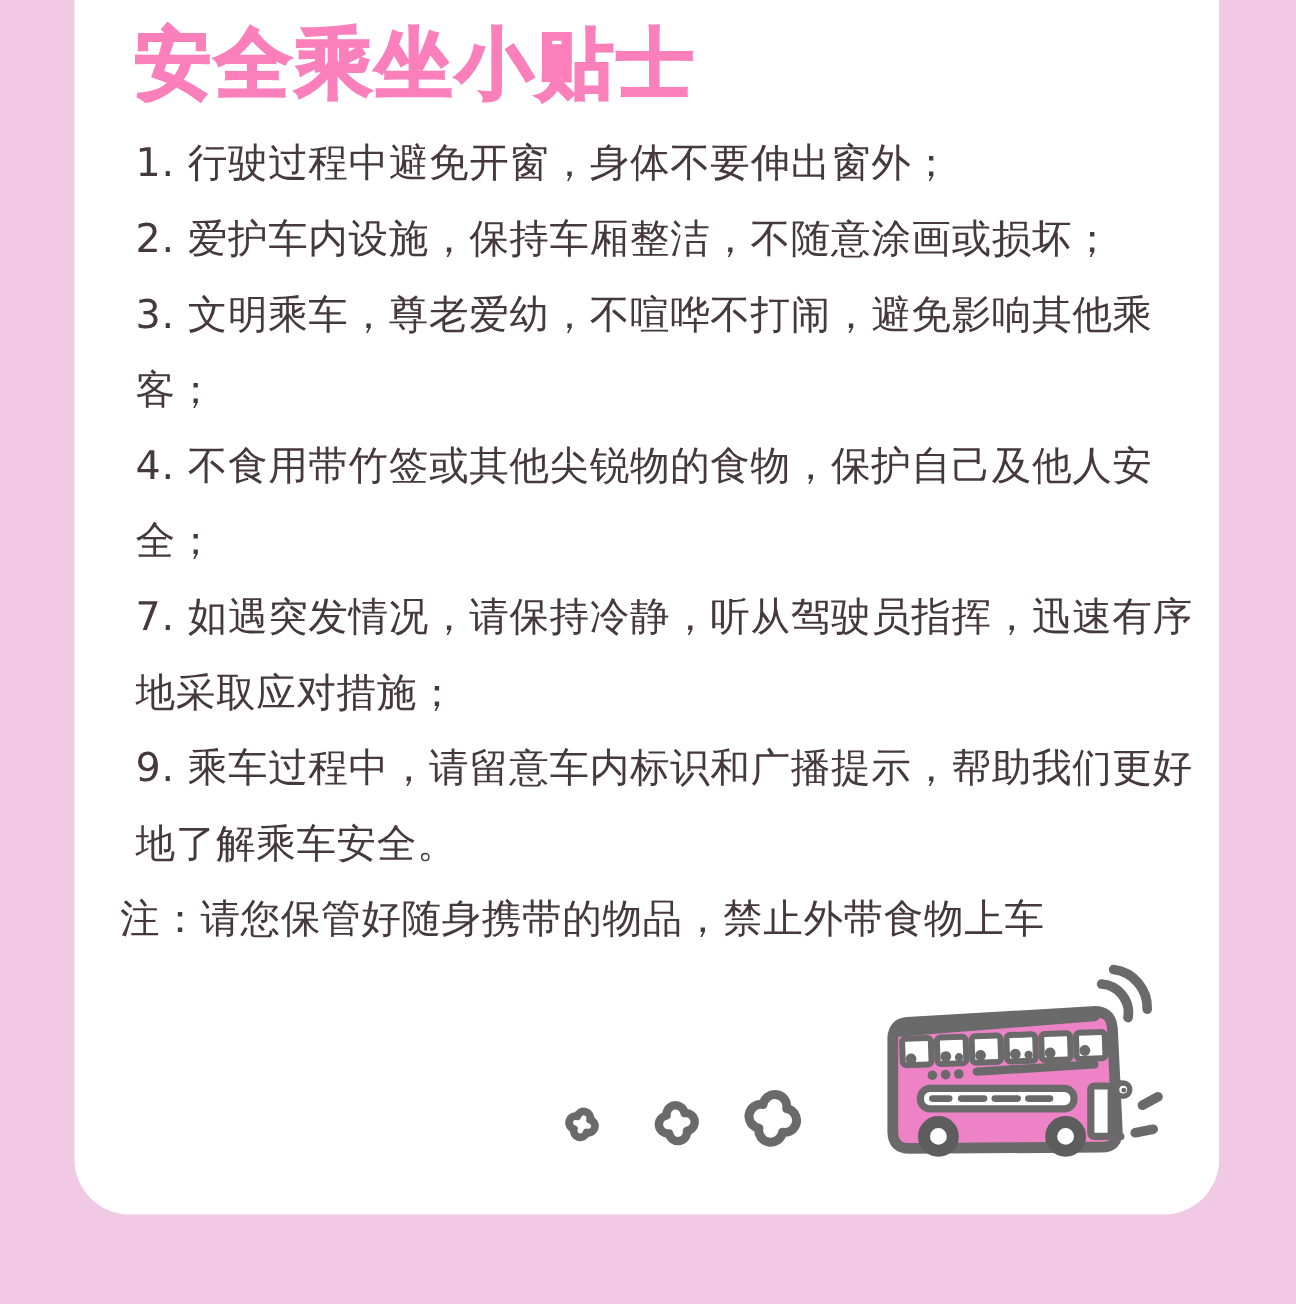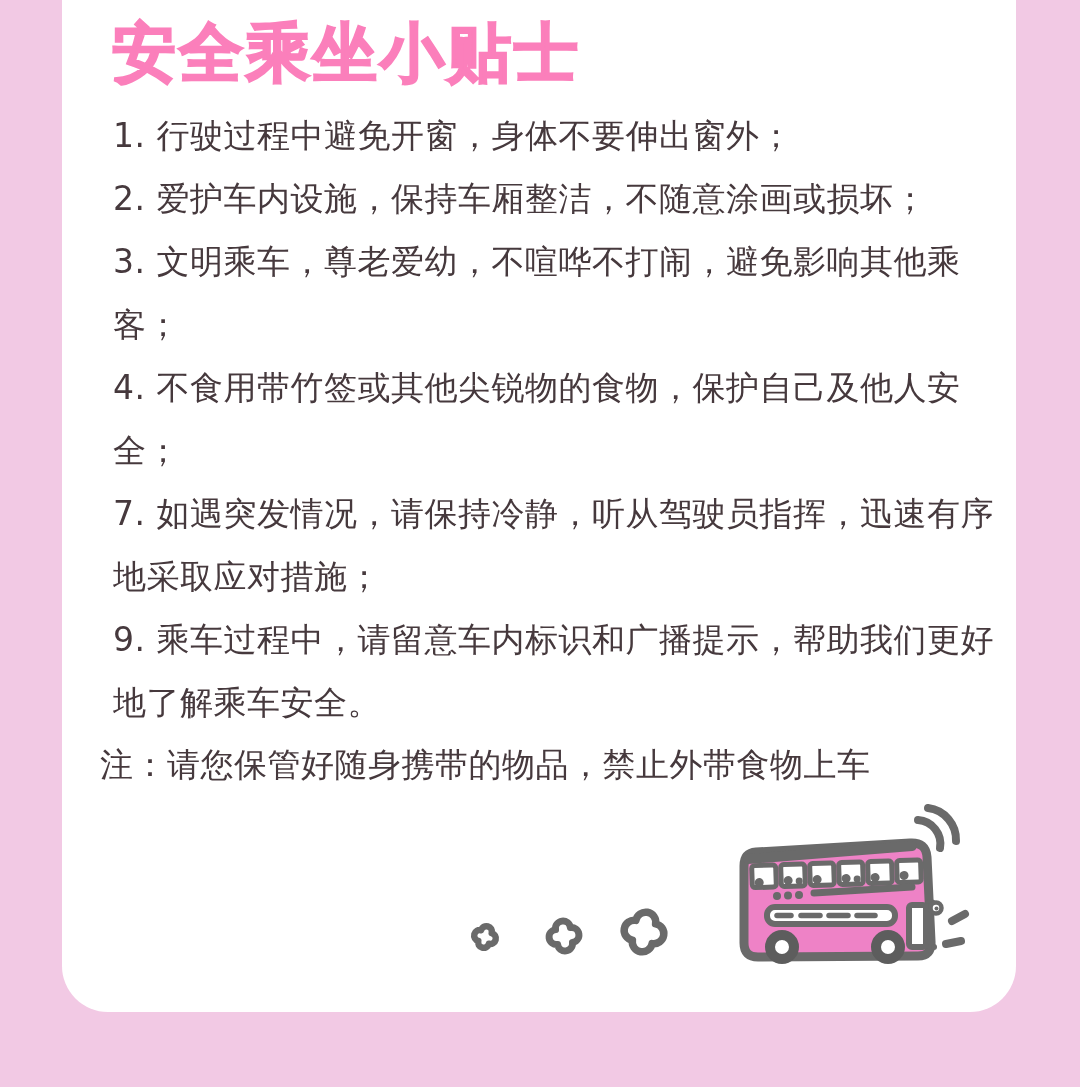--- a/index.html
+++ b/index.html
@@ -44,21 +44,20 @@
   }
   .tips p, .note {
     margin: 0;
     font-size: 33px;
     line-height: 63px;
     letter-spacing: 0.5px;
     color: #46393D;
   }
   .note {
     display: block;
-    font-family: Liberation Serif, serif;
   }
   .bus-illustration {
     position: absolute;
     left: 398px;
     top: 795px;
     width: 520px;
     height: 185px;
   }
 </style>
 </head>

